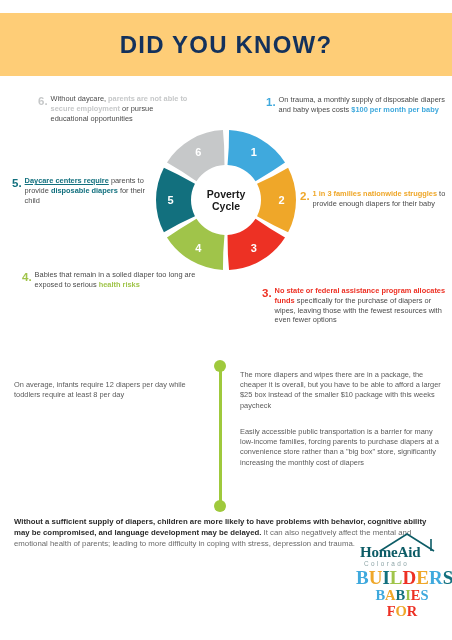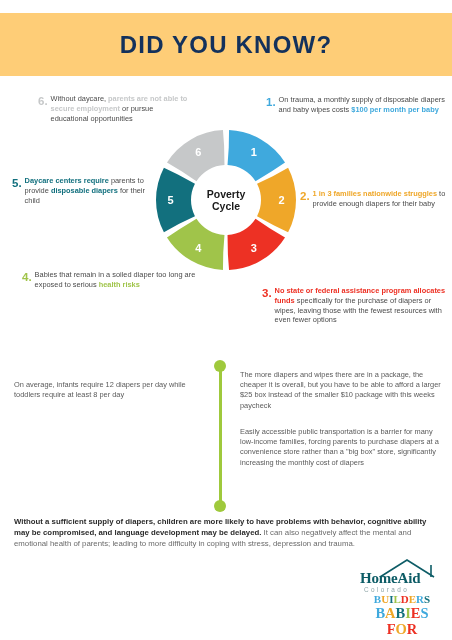--- a/index.html
+++ b/index.html
@@ -127,21 +127,21 @@
     color: #6a6a6a;
   }
   .bottom-para .lead {
     font-weight: bold;
     color: #2b2b2b;
   }
 
   
   .logo {
     position: absolute;
-    left: 352px; top: 558px;
+    left: 352px; top: 532px;
     width: 96px; height: 76px;
   }
   .logo .roof { position: absolute; left: 26px; top: 0; width: 58px; height: 20px; }
   .logo .homeaid {
     position: absolute; left: 8px; top: 12px;
     font-family: "Liberation Serif", serif;
     font-size: 15px; font-weight: bold;
     color: #0d5c66; letter-spacing: -0.2px;
   }
   .logo .homeaid .aid { color: #0d5c66; }
@@ -151,21 +151,21 @@
     color: #8fa6a8; font-weight: normal;
   }
   .logo .bfb {
     position: absolute; left: 4px; top: 36px;
     width: 92px; text-align: center;
     font-family: "Liberation Serif", serif;
     font-weight: bold;
     line-height: 1.0;
   }
   .logo .bfb .row { display: block; white-space: nowrap; }
-  .logo .bfb .r1 { font-size: 11px; letter-spacing: 0px; }
+  .logo .bfb .r1 { font-size: 19px; letter-spacing: 0px; }
   .logo .bfb .r2 { font-size: 14.5px; letter-spacing: 0px; margin-top: 1px; }
   .logo .bfb .r3 { font-size: 14.5px; letter-spacing: 0px; margin-top: 1px; }
   .logo .bfb span.l { display: inline-block; }
 </style>
 </head>
 <body>
 
 <div id="page">
 
   <div class="header-band">
@@ -175,21 +175,21 @@
   <div class="fact left" id="fact6">
     <span class="num" style="color: rgb(198, 200, 201);">6.</span>
     <span class="body">
       <span>Without daycare, </span><span class="hl" style="color: rgb(198, 200, 201);">parents are not able to secure employment</span><span> or pursue educational opportunities</span>
     </span>
   </div>
 
   <div class="fact left" id="fact5">
     <span class="num" style="color: rgb(18, 112, 126);">5.</span>
     <span class="body">
-      <span class="hl" style="color: rgb(18, 112, 126);">Daycare centers require</span><span> parents to provide </span><span class="hl" style="color: rgb(18, 112, 126);">disposable diapers</span><span> for their child</span>
+      <span class="hl" style="color: rgb(18, 112, 126); text-decoration: underline;">Daycare centers require</span><span> parents to provide </span><span class="hl" style="color: rgb(18, 112, 126);">disposable diapers</span><span> for their child</span>
     </span>
   </div>
 
   <div class="fact left" id="fact4">
     <span class="num" style="color: rgb(160, 196, 74);">4.</span>
     <span class="body">
       <span>Babies that remain in a soiled diaper too long are exposed to serious </span><span class="hl" style="color: rgb(160, 196, 74);">health risks</span><span></span>
     </span>
   </div>
 

